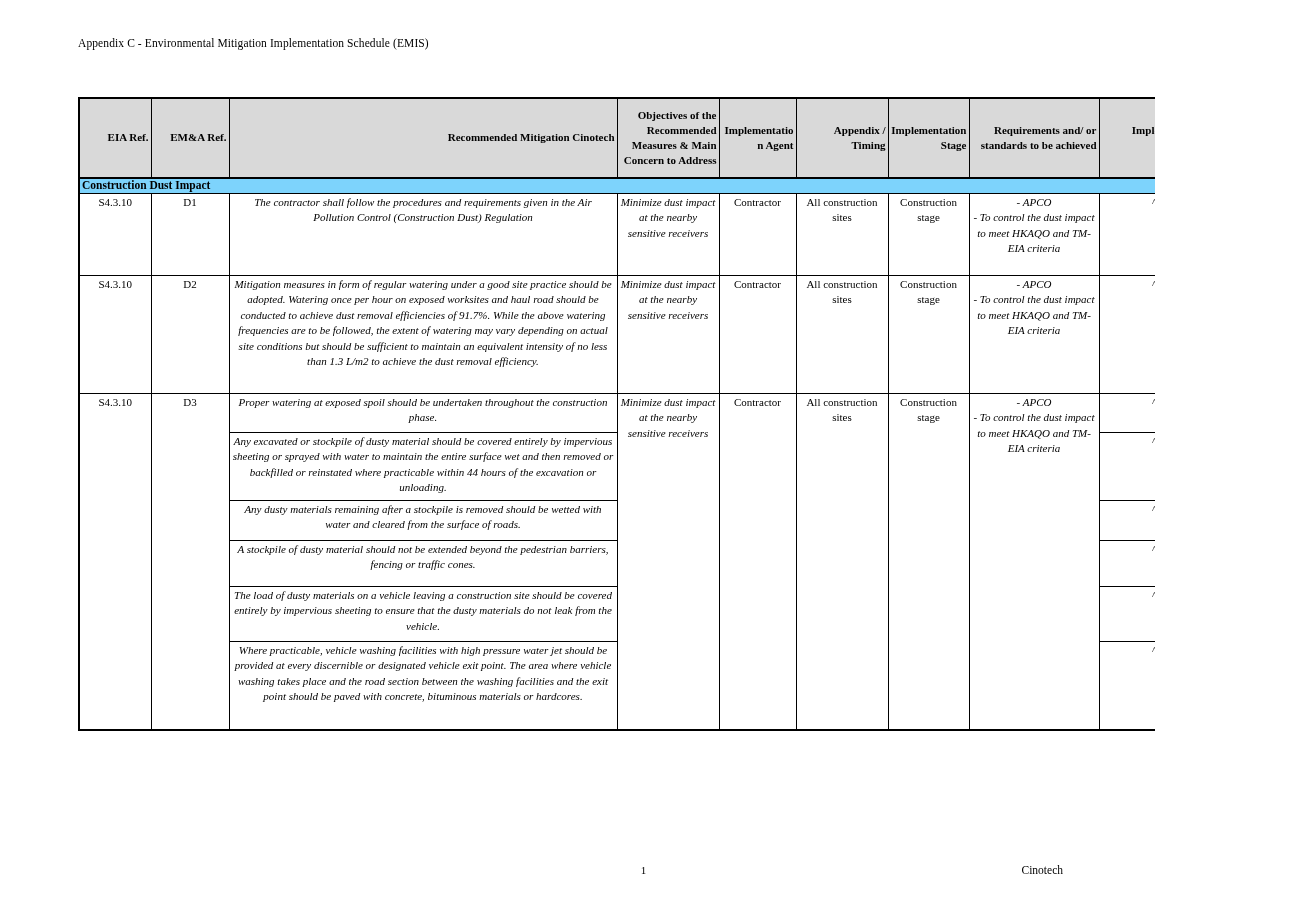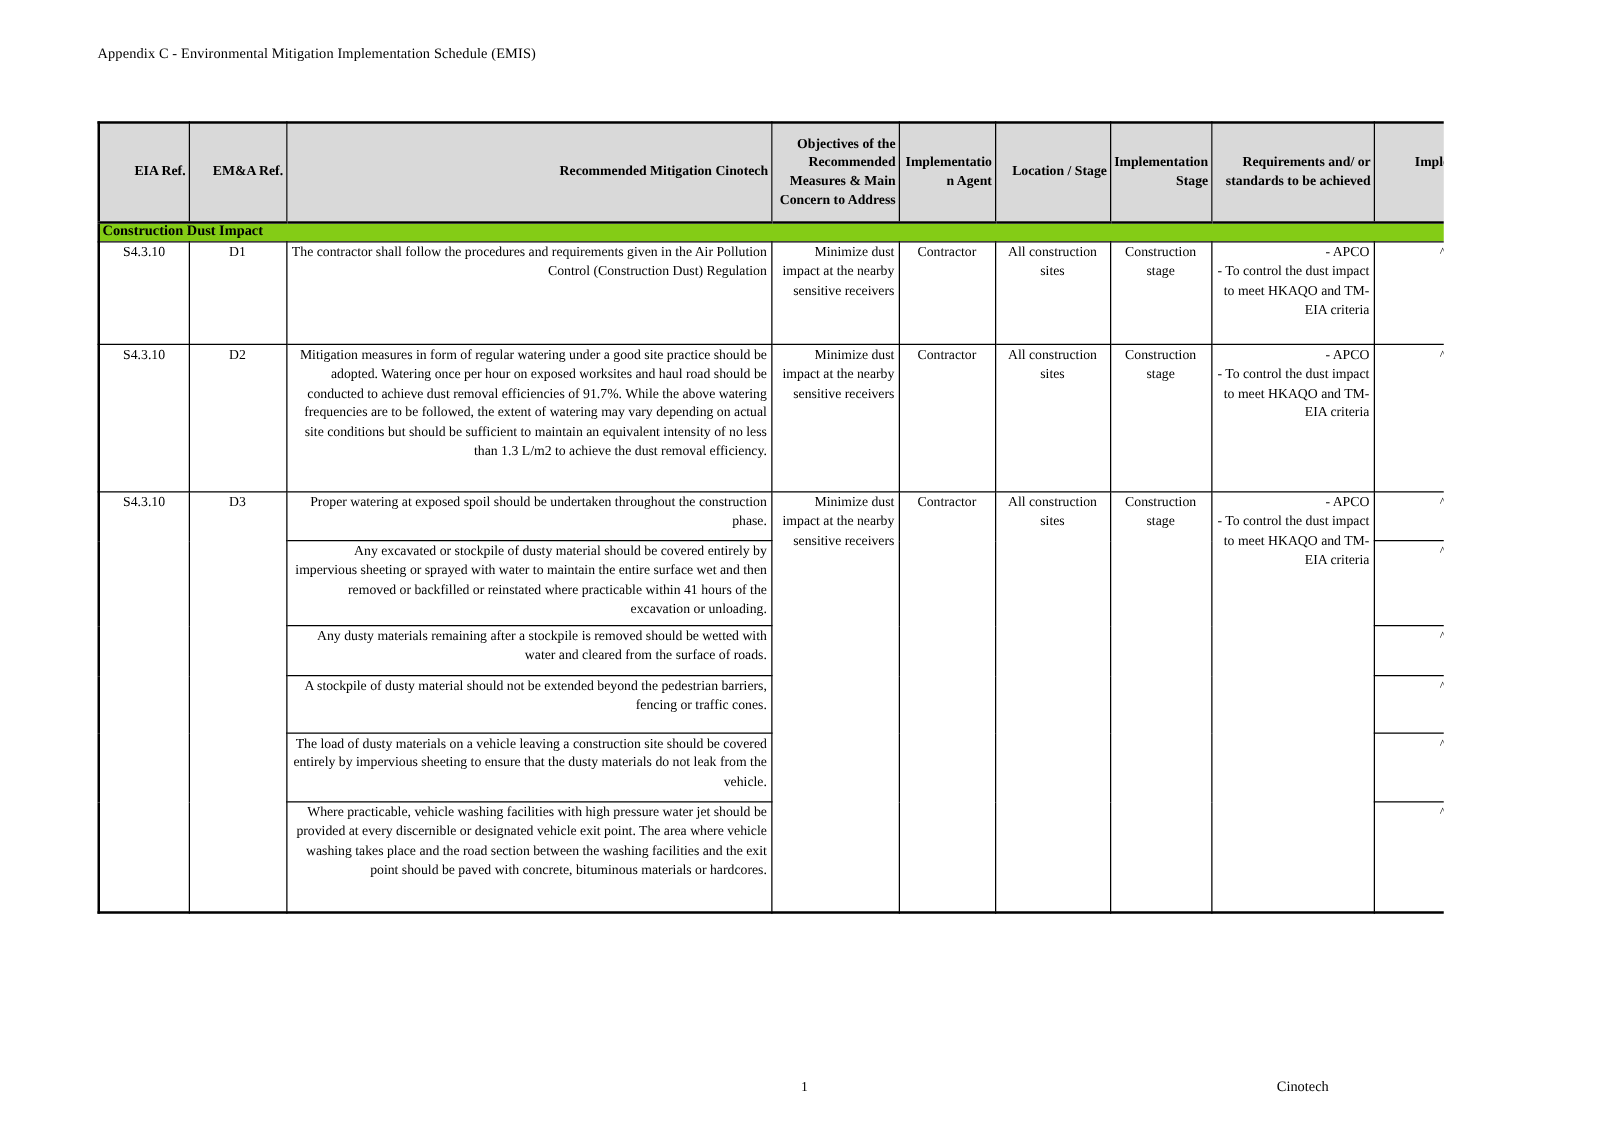--- a/index.html
+++ b/index.html
@@ -14,33 +14,33 @@
     border:2px solid #000;
     font-size:11px;line-height:15.4px;
   }
   th,td{border:1px solid #000;padding:1px 3px;vertical-align:top;overflow:hidden;}
   thead th{
     background:#d9d9d9;vertical-align:middle;text-align:right;font-weight:bold;
     height:76px;padding:1px 2px;border-bottom:2px solid #000;line-height:15.2px;
   }
   th.brk{overflow-wrap:anywhere;}
   tr.section td{
-    background:#84cc16;font-weight:bold;height:14px;line-height:12.5px;
+    background:#7dd3fc;font-weight:bold;height:14px;line-height:12.5px;
     padding:0 2px;border-bottom:1px solid #000;font-size:11.5px;
   }
   tr.rd1{height:82px;}
   tr.rd2{height:118px;}
   tr.r3a{height:39px;}
   tr.r3b{height:68px;}
   tr.r3c{height:40px;}
   tr.r3d{height:46px;}
   tr.r3e{height:55px;}
   tr.r3f{height:88px;}
   td.c{text-align:center;}
-  td.l{text-align:right;}
+  td.l{text-align:center;font-style:italic;}
   td.pre{white-space:pre-line;}
   td.st{text-align:center;font-size:10px;}
   .footer-page{position:absolute;left:78px;top:864px;width:1131px;text-align:center;font-size:11px;}
   .footer-company{position:absolute;right:92px;top:864px;font-size:11.5px;}
 </style>
 </head>
 <body>
 
 <div class="page">
 
@@ -58,21 +58,21 @@
         <col style="width:130px">
         <col style="width:111px">
     </colgroup>
     <thead>
       <tr>
         <th>EIA Ref.</th>
         <th>EM&amp;A Ref.</th>
         <th>Recommended Mitigation Cinotech</th>
         <th>Objectives of the Recommended Measures &amp; Main Concern to Address</th>
         <th class="brk">Implementation Agent</th>
-        <th>Location / Stage</th>
+        <th>Appendix / Timing</th>
         <th class="brk">Implementation Stage</th>
         <th>Requirements and/ or standards to be achieved</th>
         <th>Implementation Status</th>
       </tr>
     </thead>
     <tbody>
       <tr class="section">
         <td colspan="9">Construction Dust Impact</td>
       </tr>
 
@@ -108,21 +108,21 @@
         <td class="l">Proper watering at exposed spoil should be undertaken throughout the construction phase.</td>
         <td class="l" rowspan="6">Minimize dust impact at the nearby sensitive receivers</td>
         <td class="c" rowspan="6">Contractor</td>
         <td class="c" rowspan="6">All construction sites</td>
         <td class="c" rowspan="6">Construction stage</td>
         <td class="l pre" rowspan="6">- APCO
 - To control the dust impact to meet HKAQO and TM-EIA criteria</td>
         <td class="st">^</td>
       </tr>
       <tr class="r3b">
-        <td class="l">Any excavated or stockpile of dusty material should be covered entirely by impervious sheeting or sprayed with water to maintain the entire surface wet and then removed or backfilled or reinstated where practicable within 41 hours of the excavation or unloading.</td>
+        <td class="l">Any excavated or stockpile of dusty material should be covered entirely by impervious sheeting or sprayed with water to maintain the entire surface wet and then removed or backfilled or reinstated where practicable within 44 hours of the excavation or unloading.</td>
         <td class="st">^</td>
       </tr>
       <tr class="r3c">
         <td class="l">Any dusty materials remaining after a stockpile is removed should be wetted with water and cleared from the surface of roads.</td>
         <td class="st">^</td>
       </tr>
       <tr class="r3d">
         <td class="l">A stockpile of dusty material should not be extended beyond the pedestrian barriers, fencing or traffic cones.</td>
         <td class="st">^</td>
       </tr>

